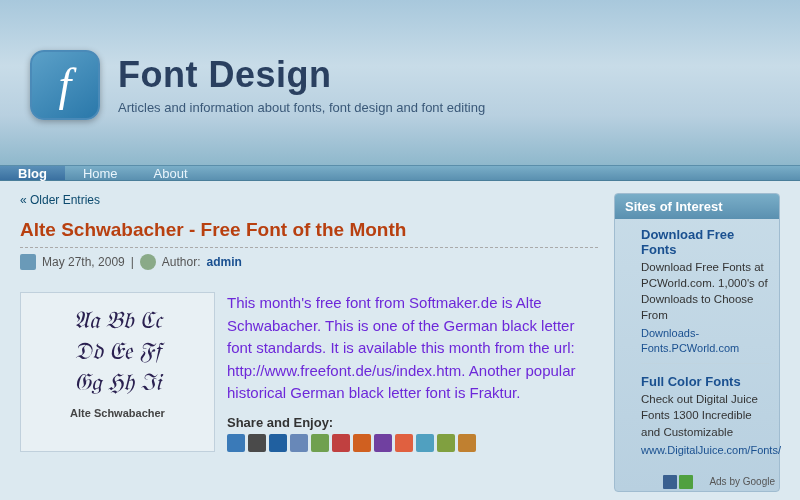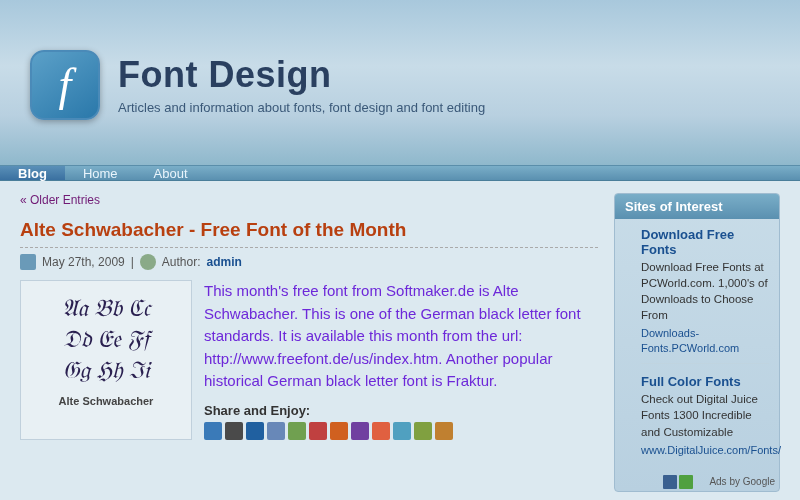--- a/index.html
+++ b/index.html
@@ -105,40 +105,40 @@
       min-width: 0;
     }
 
     .older-entries {
       font-size: 12px;
       color: #555;
       margin-bottom: 12px;
     }
 
     .older-entries a {
-      color: #701a75;
+      color: #0c4a6e;
       text-decoration: none;
     }
 
     .post-title {
       font-size: 19px;
       font-weight: bold;
       color: #b84010;
       margin-bottom: 6px;
       border-bottom: 1px dashed #aaa;
       padding-bottom: 6px;
     }
 
     .post-meta {
       display: flex;
       align-items: center;
       gap: 6px;
       font-size: 12px;
       color: #555;
-      margin-bottom: 10px;
+      margin-bottom: 22px;
     }
 
     .calendar-icon {
       width: 16px;
       height: 16px;
       background: #6a9ab8;
       border-radius: 2px;
       display: inline-block;
       flex-shrink: 0;
       position: relative;
@@ -160,21 +160,21 @@
     }
 
     
     .post-body {
       display: flex;
       gap: 12px;
       margin-bottom: 10px;
     }
 
     .post-image-box {
-      width: 172px;
+      width: 195px;
       flex-shrink: 0;
       background: #e8f0f4;
       border: 1px solid #c0d0dc;
       text-align: center;
       padding: 8px 4px 6px 4px;
     }
 
     .font-preview {
       font-family: 'MedievalSharp', 'Palatino Linotype', Georgia, serif;
       font-size: 28px;

